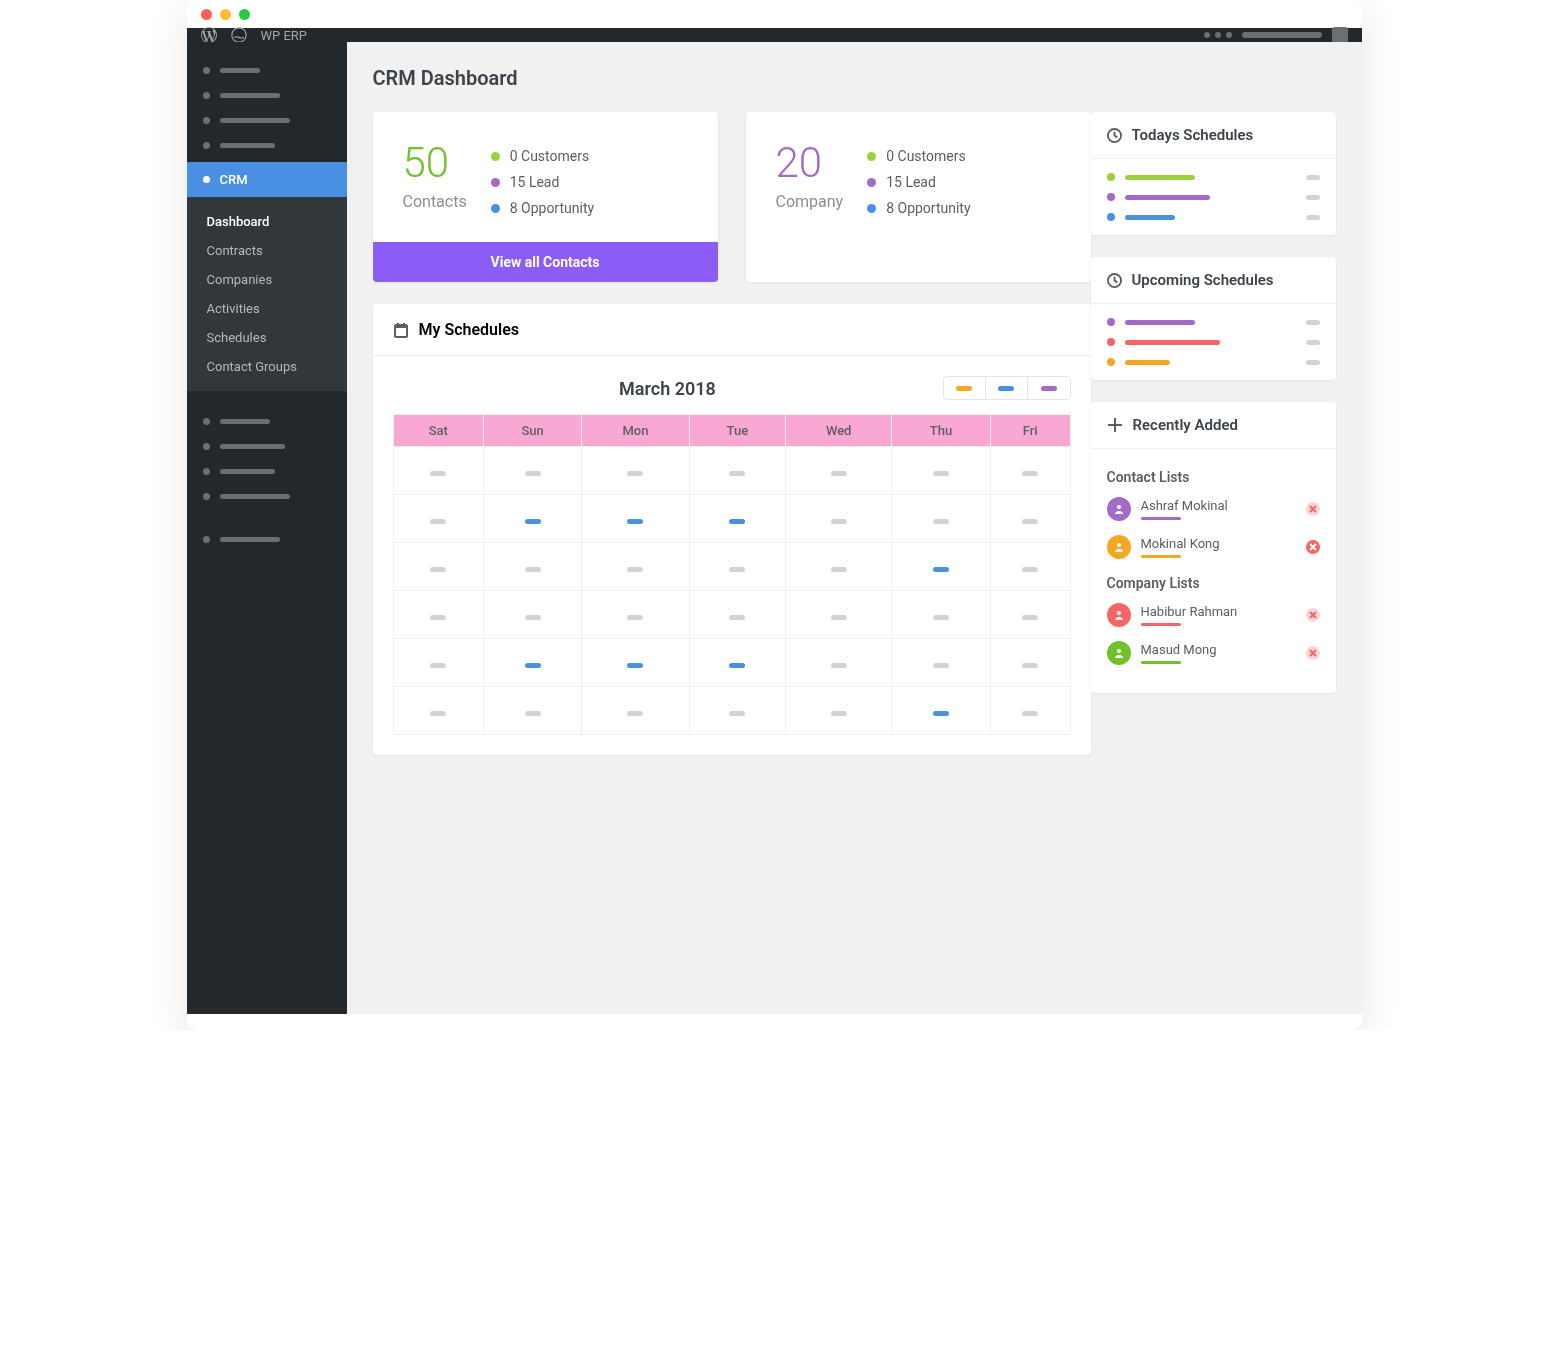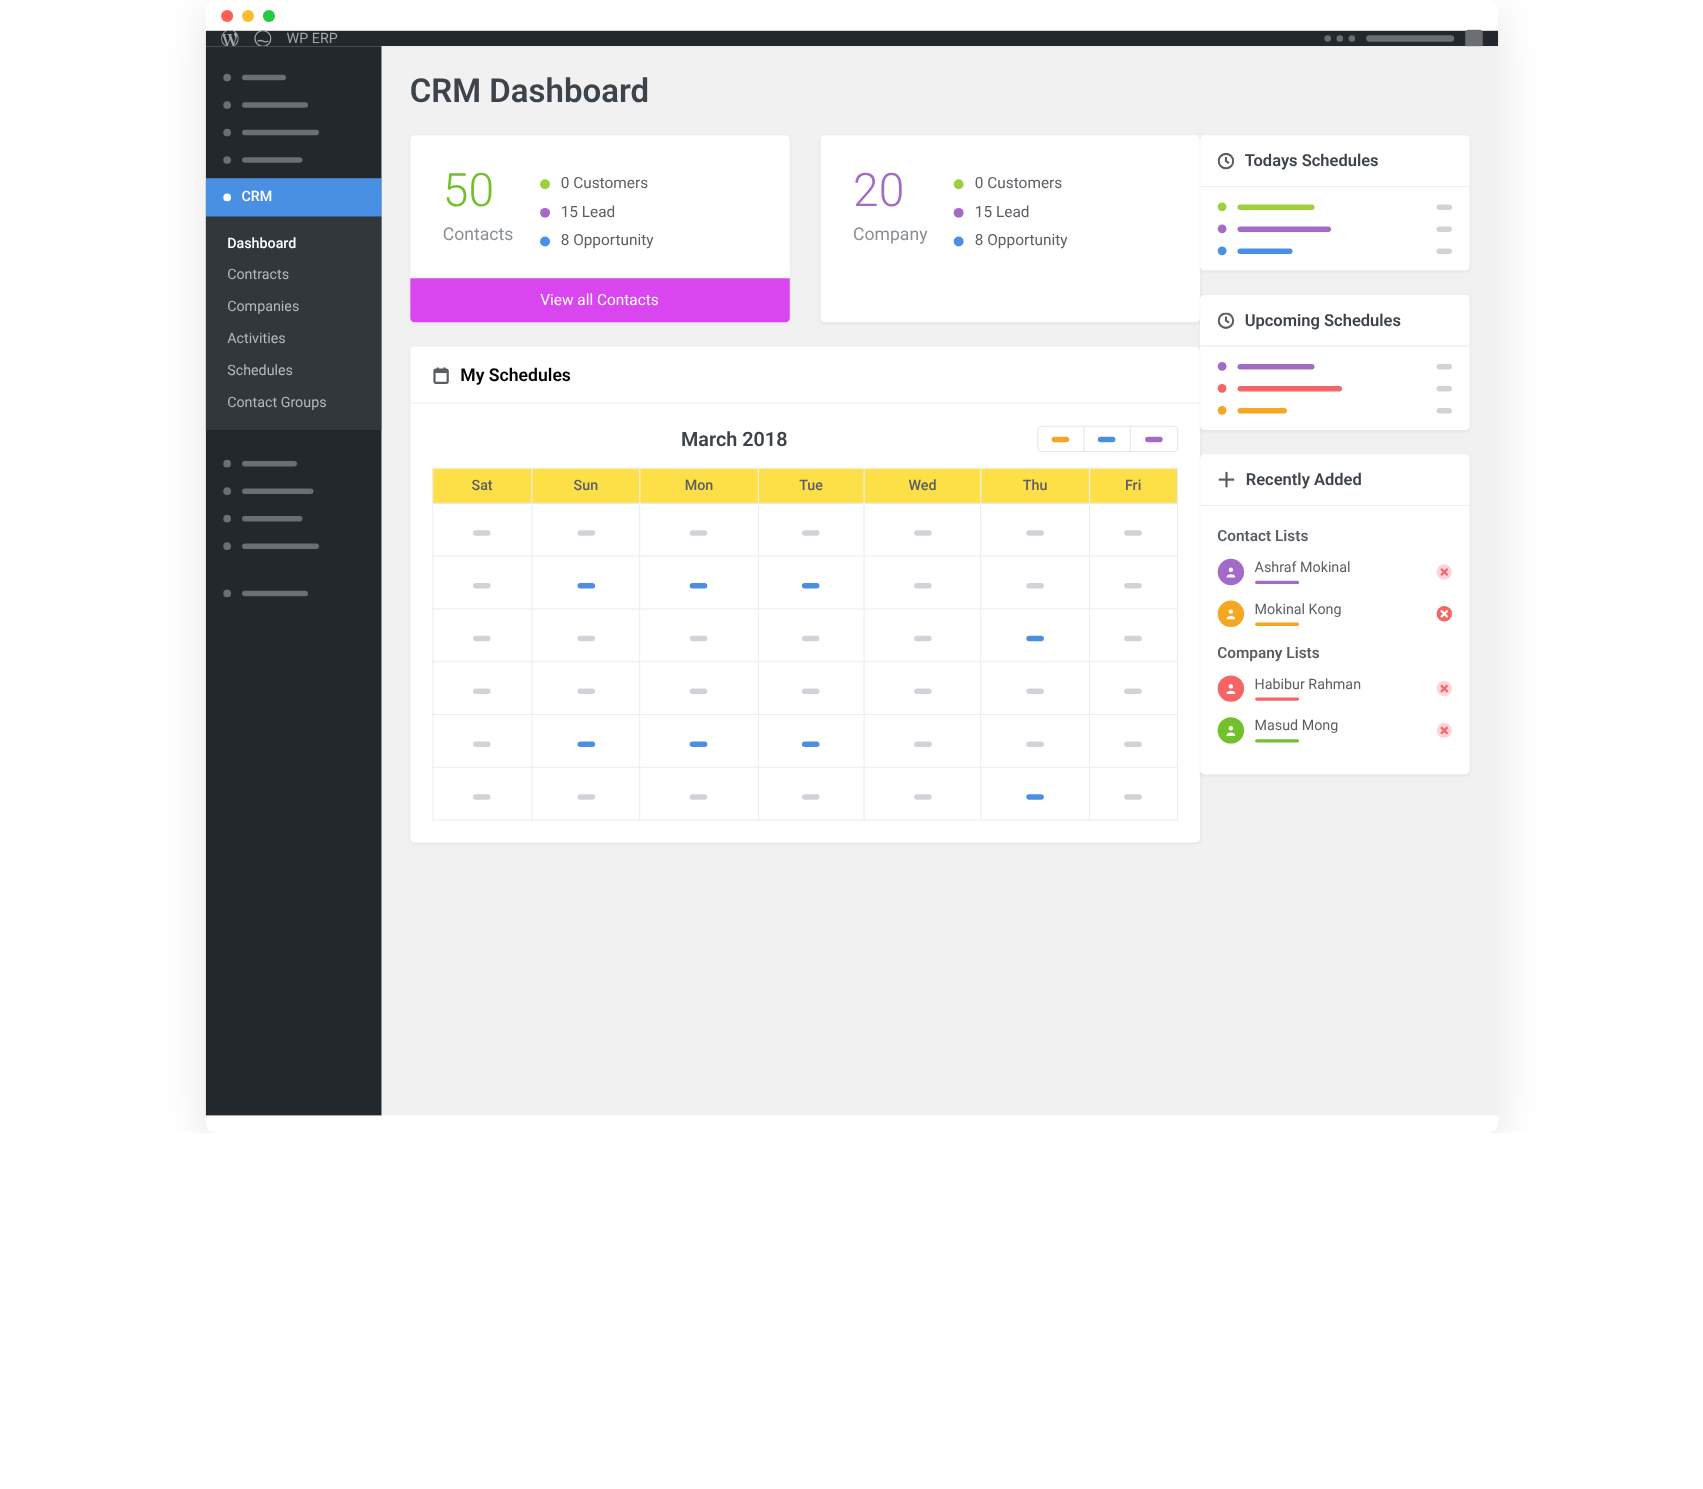--- a/index.html
+++ b/index.html
@@ -21,50 +21,50 @@
 .side-ph { display:flex; align-items:center; gap:10px; padding:9px 16px; }
 .side-ph .c { width:7px; height:7px; border-radius:50%; background:#6b6f73; }
 .side-ph .b { height:5px; border-radius:3px; background:#6b6f73; }
 .side-active { background:#4a90e2; color:#fff; display:flex; align-items:center; gap:10px; padding:10px 16px; font-size:13px; font-weight:500; margin-top:4px; }
 .side-active .c { width:7px; height:7px; border-radius:50%; background:#fff; }
 .submenu { background:#32373c; padding:10px 0; }
 .submenu-item { padding:7px 20px; font-size:13px; color:#b4b9be; cursor:pointer; }
 .submenu-item.act { color:#fff; font-weight:500; }
 .side-gap { height:18px; }
 .main { flex:1; background:#f1f1f1; padding:24px 26px; overflow-y:auto; }
-.page-title { font-size:30px; font-weight:600; color:#3c434a; margin-bottom:22px; }
+.page-title { font-size:20px; font-weight:600; color:#3c434a; margin-bottom:22px; }
 .row { display:flex; }
 .col-main { flex:1; min-width:0; }
 .col-side { width:245px; flex-shrink:0; }
 .stats { display:flex; gap:28px; margin-bottom:22px; }
 .stat-card { flex:1; background:#fff; border-radius:4px; box-shadow:0 1px 3px rgba(0,0,0,0.06); display:flex; flex-direction:column; }
 .stat-body { display:flex; padding:30px 30px 26px; gap:24px; }
 .stat-num { font-size:42px; font-weight:300; line-height:1; }
 .stat-num.green { color:#72c02c; }
 .stat-num.purple { color:#a46ac7; }
 .stat-label { font-size:16px; color:#8a8f94; margin-top:8px; }
 .stat-lines { flex:1; display:flex; flex-direction:column; gap:10px; padding-top:6px; }
 .stat-line { display:flex; align-items:center; gap:10px; font-size:14px; color:#5a5f64; }
 .stat-line .d { width:9px; height:9px; border-radius:50%; }
 .d-green{background:#9dd13b;} .d-purple{background:#a46ac7;} .d-blue{background:#4a90e2;}
-.stat-btn { background:#d946ef; color:#fff; text-align:center; padding:12px; font-size:14px; cursor:pointer; border-radius:0 0 4px 4px; }
+.stat-btn { background:#8b5cf6; color:#fff; text-align:center; padding:12px; font-size:14px; cursor:pointer; border-radius:0 0 4px 4px;font-weight:bold; }
 .panel { background:#fff; border-radius:4px; box-shadow:0 1px 3px rgba(0,0,0,0.06); }
 .panel-head { display:flex; align-items:center; gap:10px; padding:16px 20px; border-bottom:1px solid #eceeef; }
 .panel-head svg { width:16px; height:16px; fill:#5a5f64; }
 .panel-title { font-size:16px; font-weight:600; color:#000000; }
 .cal-wrap { padding:20px; }
 .cal-head { display:flex; align-items:center; margin-bottom:14px; }
 .cal-month { flex:1; text-align:center; font-size:18px; font-weight:600; color:#3c434a; }
 .cal-legend { display:flex; gap:0; border:1px solid #e3e6e8; border-radius:4px; overflow:hidden; }
 .cal-legend span { width:42px; height:22px; display:flex; align-items:center; justify-content:center; border-right:1px solid #e3e6e8; }
 .cal-legend span:last-child { border-right:none; }
 .cal-legend span i { width:16px; height:5px; border-radius:3px; }
 .lg-o{background:#f5a623;} .lg-b{background:#4a90e2;} .lg-p{background:#a46ac7;}
 .cal-table { width:100%; border-collapse:collapse; }
-.cal-table th { font-size:13px; font-weight:500; color:#5a5f64; padding:8px; border:1px solid #eceeef; background:#fde047;margin-left:15px; }
+.cal-table th { font-size:13px; font-weight:500; color:#5a5f64; padding:8px; border:1px solid #eceeef; background:#f9a8d4;margin-left:15px; }
 .cal-table td { border:1px solid #eceeef; height:48px; text-align:center; }
 .cal-table td i { display:inline-block; width:16px; height:5px; border-radius:3px; background:#d0d4d8; }
 .cal-table td.b i { background:#4a90e2; }
 .side-panel { background:#fff; border-radius:4px; box-shadow:0 1px 3px rgba(0,0,0,0.06); margin-bottom:22px; }
 .sp-head { display:flex; align-items:center; gap:10px; padding:14px 16px; border-bottom:1px solid #eceeef;text-align:right; }
 .sp-head svg { width:15px; height:15px; fill:none; stroke:#5a5f64; stroke-width:2; }
 .sp-title { font-size:15px; font-weight:600; color:#3c434a; }
 .sp-body { padding:14px 16px; }
 .sched-row { display:flex; align-items:center; gap:10px; margin-bottom:12px; }
 .sched-row:last-child { margin-bottom:0; }

